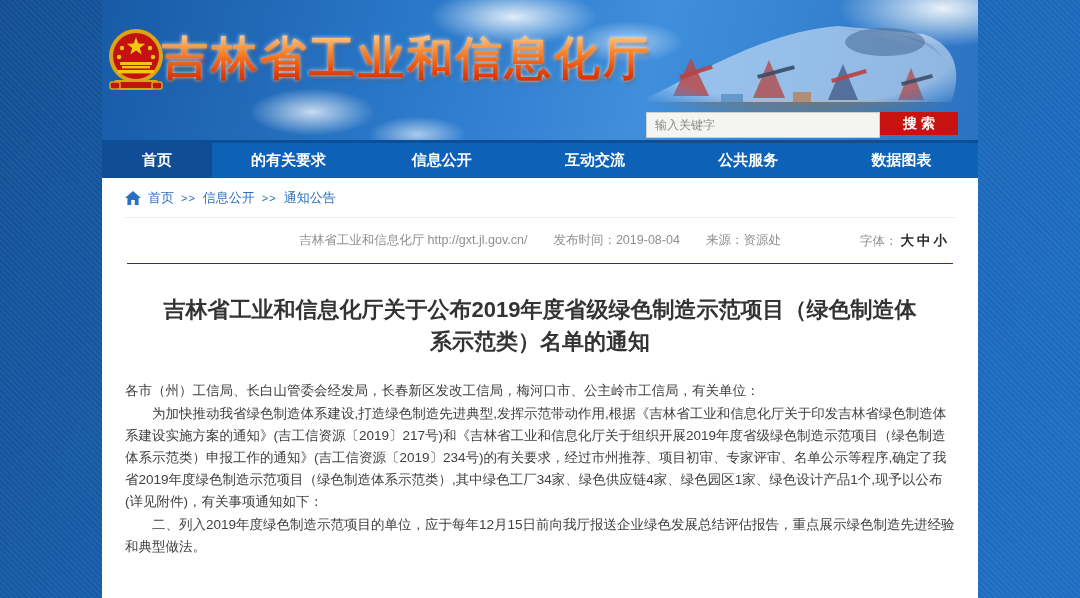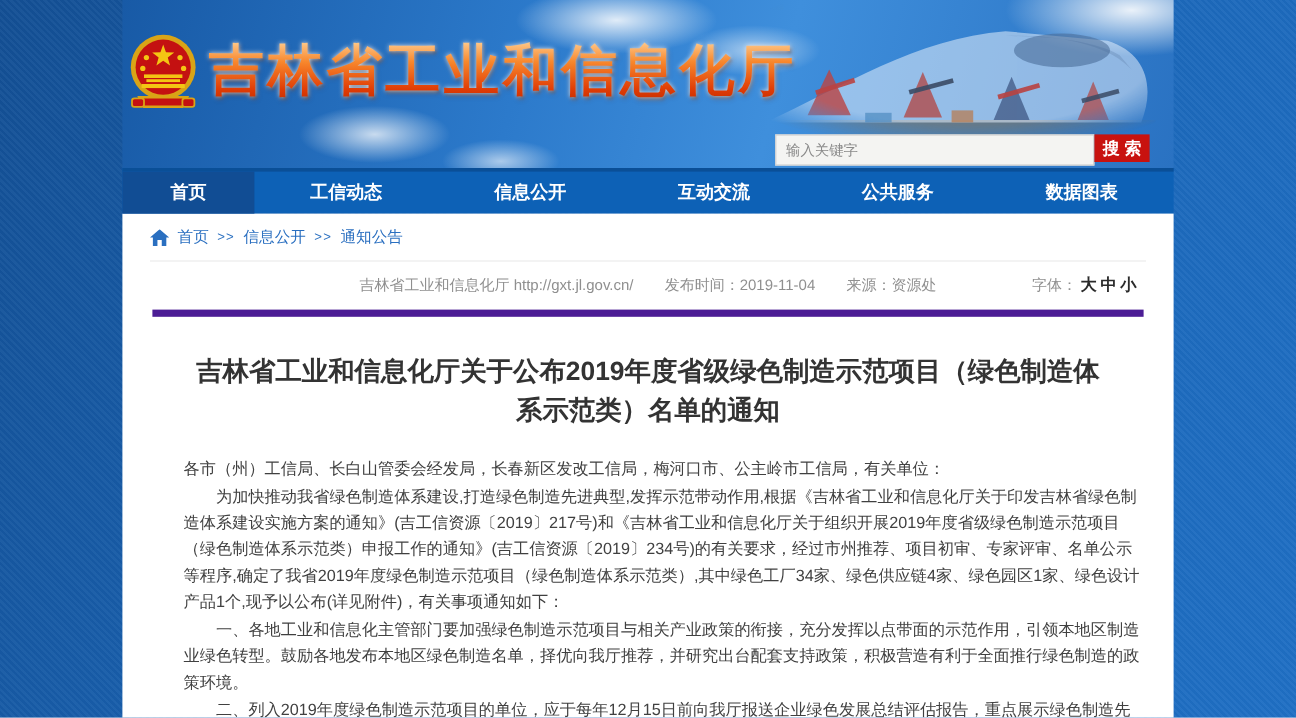--- a/index.html
+++ b/index.html
@@ -18,35 +18,35 @@
     background:
       radial-gradient(ellipse 90px 34px at 24% 80%, rgba(255,255,255,.75), rgba(255,255,255,0) 70%),
       radial-gradient(ellipse 120px 40px at 47% 12%, rgba(255,255,255,.85), rgba(255,255,255,0) 70%),
       radial-gradient(ellipse 80px 30px at 60% 30%, rgba(255,255,255,.55), rgba(255,255,255,0) 70%),
       radial-gradient(ellipse 150px 55px at 96% 6%, rgba(255,255,255,.9), rgba(255,255,255,0) 70%),
       radial-gradient(ellipse 70px 26px at 36% 96%, rgba(255,255,255,.6), rgba(255,255,255,0) 70%),
       linear-gradient(105deg,#185aa6 0%,#2c7acb 38%,#3f8fdc 62%,#2a72c2 100%);
   }
   .emblem { position:absolute; left:6px; top:26px; width:56px; height:72px; }
   .site-title {
-    position:absolute; left:72px; top:28px;
+    position:absolute; left:60px; top:28px;
     font-size:46px; font-weight:bold; letter-spacing:3px; white-space:nowrap;
     background:linear-gradient(180deg,#ffd8a0 5%,#f8872c 38%,#e03c05 75%,#b82800 100%);
     -webkit-background-clip:text; background-clip:text; color:transparent;
     filter:drop-shadow(0 0 2px rgba(255,255,255,.85)) drop-shadow(1px 2px 1px rgba(90,30,0,.45));
   }
   .montage { position:absolute; right:0; top:0; width:345px; height:118px; opacity:.9; }
   .search-bar { position:absolute; right:20px; bottom:5px; display:flex; height:23px; width:312px; }
   .search-input {
     flex:1; border:1px solid #cfcfcf; background:#f4f4f2; font-size:12px;
     padding:12px 8px; color:#333; outline:none; font-family:inherit;
   }
   .search-input::placeholder { color:#8a8a8a; }
   .search-btn {
-    width:46px; border:0; background:#c8120f; color:#fff; font-weight:bold;
+    width:78px; border:0; background:#c8120f; color:#fff; font-weight:bold;
     font-size:14px; letter-spacing:4px; cursor:pointer; font-family:inherit; padding-left:4px;
   }
 
   
   .nav { display:flex; height:38px; background:#0d61b6; border-top:3px solid #0a4f97; }
   .nav-item {
     flex:1; display:flex; align-items:center; justify-content:center;
     color:#fff; font-size:15px; font-weight:bold; cursor:pointer;
   }
   .nav-item.active { background:#114d94; flex:0 0 110px; }
@@ -56,31 +56,31 @@
   .breadcrumb {
     display:flex; align-items:center; gap:7px; height:40px;
     border-bottom:1px solid #ececec; font-size:13px; color:#2a6fc0;
   }
   .crumb { color:#2a6fc0; cursor:pointer; }
   .crumb-sep { color:#2a6fc0; font-size:11px; letter-spacing:1px; }
   .home-ico { width:16px; height:14px; display:inline-block; }
 
   .meta-row {
     position:relative; height:46px; display:flex; align-items:center; justify-content:center;
-    gap:26px; font-size:12.5px; color:#8f8f8f; border-bottom:6px solid #4c1d95; margin:0 2px;
+    gap:26px; font-size:12.5px; color:#8f8f8f; border-bottom:1px solid #4c1d95; margin:0 2px;
   }
   .font-sizer { position:absolute; right:6px; color:#8f8f8f; }
   .font-sizer b { color:#2b2b2b; cursor:pointer; font-size:13.5px; margin-left:3px; }
 
   .article-title {
     margin:30px auto 22px; max-width:772px; text-align:center;
     font-size:22px; font-weight:bold; color:#333; line-height:1.45;
     font-family:"Liberation Sans","DejaVu Sans",sans-serif;
   }
-  .article p { font-size:13.5px; color:#404040; line-height:22px; margin-bottom:1px;margin-left:28px; }
+  .article p { font-size:13.5px; color:#404040; line-height:22px; margin-bottom:1px; }
   .article p.indent { text-indent:2em; }
 </style>
 </head>
 <body>
 
 <div class="page">
 
   <div class="banner">
     <svg class="emblem" viewBox="0 0 56 72">
       <circle cx="28" cy="30" r="27" fill="#d9a416"></circle>
@@ -131,21 +131,21 @@
     </svg>
 
     <div class="search-bar">
       <input class="search-input" type="text" placeholder="输入关键字" style="">
       <button class="search-btn">搜索</button>
     </div>
   </div>
 
   <div class="nav">
     <div class="nav-item active">首页</div>
-    <div class="nav-item">工信动态</div>
+    <div class="nav-item">的有关要求</div>
     <div class="nav-item">信息公开</div>
     <div class="nav-item">互动交流</div>
     <div class="nav-item">公共服务</div>
     <div class="nav-item">数据图表</div>
   </div>
 
   <div class="content">
 
     <div class="breadcrumb">
       <svg class="home-ico" viewBox="0 0 16 14">
@@ -153,31 +153,30 @@
       </svg>
       <span class="crumb">首页</span>
       <span class="crumb-sep">&gt;&gt;</span>
       <span class="crumb">信息公开</span>
       <span class="crumb-sep">&gt;&gt;</span>
       <span class="crumb">通知公告</span>
     </div>
 
     <div class="meta-row">
       <span>吉林省工业和信息化厅 http://gxt.jl.gov.cn/</span>
-      <span>发布时间：2019-11-04</span>
+      <span>发布时间：2019-08-04</span>
       <span>来源：资源处</span>
       <span class="font-sizer">
         <span>字体：</span><b>大</b><b>中</b><b>小</b>
       </span>
     </div>
 
     <h1 class="article-title">吉林省工业和信息化厅关于公布2019年度省级绿色制造示范项目（绿色制造体系示范类）名单的通知</h1>
 
     <div class="article">
       <p>各市（州）工信局、长白山管委会经发局，长春新区发改工信局，梅河口市、公主岭市工信局，有关单位：</p>
       <p class="indent">为加快推动我省绿色制造体系建设,打造绿色制造先进典型,发挥示范带动作用,根据《吉林省工业和信息化厅关于印发吉林省绿色制造体系建设实施方案的通知》(吉工信资源〔2019〕217号)和《吉林省工业和信息化厅关于组织开展2019年度省级绿色制造示范项目（绿色制造体系示范类）申报工作的通知》(吉工信资源〔2019〕234号)的有关要求，经过市州推荐、项目初审、专家评审、名单公示等程序,确定了我省2019年度绿色制造示范项目（绿色制造体系示范类）,其中绿色工厂34家、绿色供应链4家、绿色园区1家、绿色设计产品1个,现予以公布(详见附件)，有关事项通知如下：</p>
-      <p class="indent">一、各地工业和信息化主管部门要加强绿色制造示范项目与相关产业政策的衔接，充分发挥以点带面的示范作用，引领本地区制造业绿色转型。鼓励各地发布本地区绿色制造名单，择优向我厅推荐，并研究出台配套支持政策，积极营造有利于全面推行绿色制造的政策环境。</p>
       <p class="indent">二、列入2019年度绿色制造示范项目的单位，应于每年12月15日前向我厅报送企业绿色发展总结评估报告，重点展示绿色制造先进经验和典型做法。</p>
 
     </div>
 
   </div>
 </div>
 
 </body></html>

